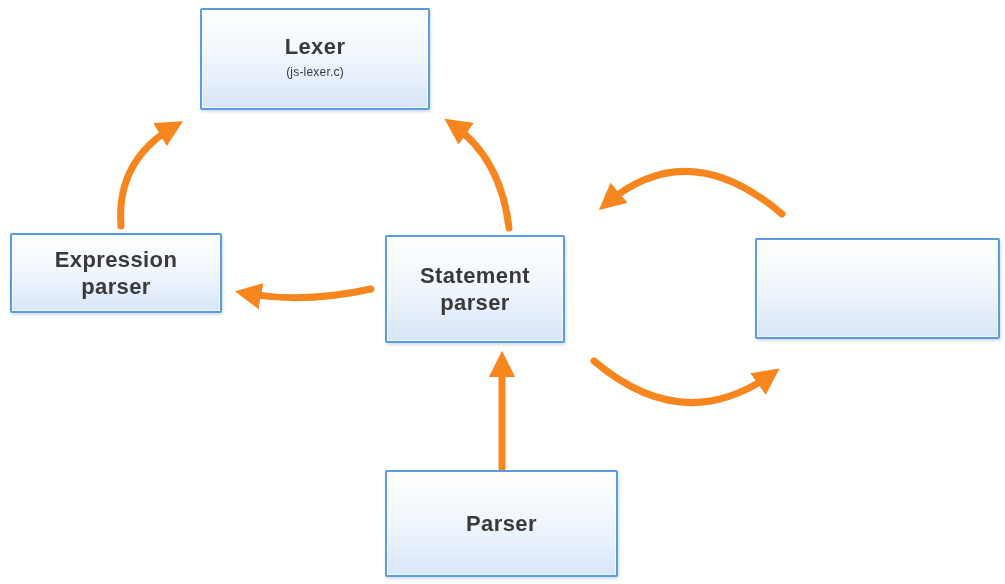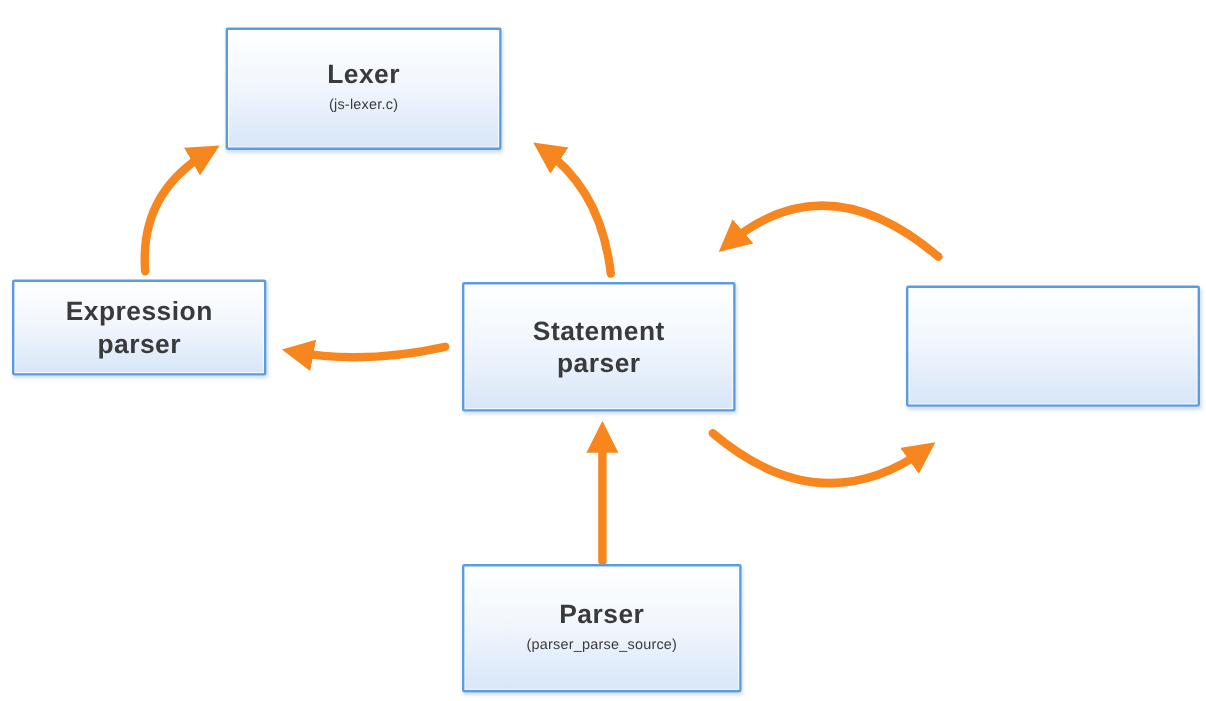--- a/index.html
+++ b/index.html
@@ -37,23 +37,23 @@
     letter-spacing: 0.4px;
     white-space: pre-line;
   }
   .node .subtitle {
     font-size: 12px;
     font-weight: normal;
     line-height: 25px;
     letter-spacing: 0.2px;
     white-space: nowrap;
   }
-  .node-lexer              { left: 188px; top: 8px;   width: 230px; height: 102px; margin-top: 15px; }
+  .node-lexer              { left: 200px; top: 8px;   width: 230px; height: 102px; }
   .node-expression-parser  { left: 10px;  top: 233px; width: 212px; height: 80px; }
-  .node-statement-parser   { left: 385px; top: 235px; width: 228px; height: 108px; }
+  .node-statement-parser   { left: 385px; top: 235px; width: 180px; height: 108px; }
   .node-function-parser    { left: 755px; top: 238px; width: 245px; height: 101px; }
   .node-parser             { left: 385px; top: 470px; width: 233px; height: 107px; }
   .edge {
     fill: none;
     stroke-width: 7;
     stroke-linecap: round;
   }
 </style>
 </head>
 <body>
@@ -87,16 +87,15 @@
   <div class="node node-statement-parser">
     <div class="title">Statement
 parser</div>
   </div>
 
   <div class="node node-function-parser">
   </div>
 
   <div class="node node-parser">
     <div class="title">Parser</div>
-    <div class="subtitle">(parser_parse_source)</div>
   </div>
 
 </div>
 
 </body></html>

